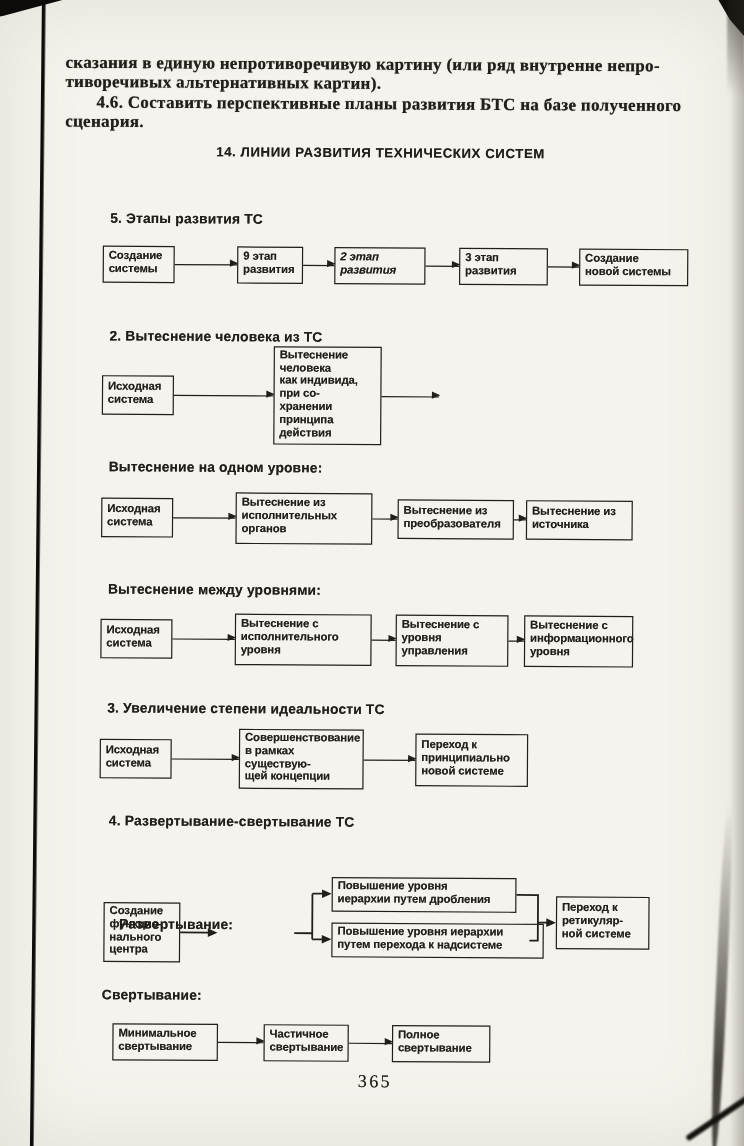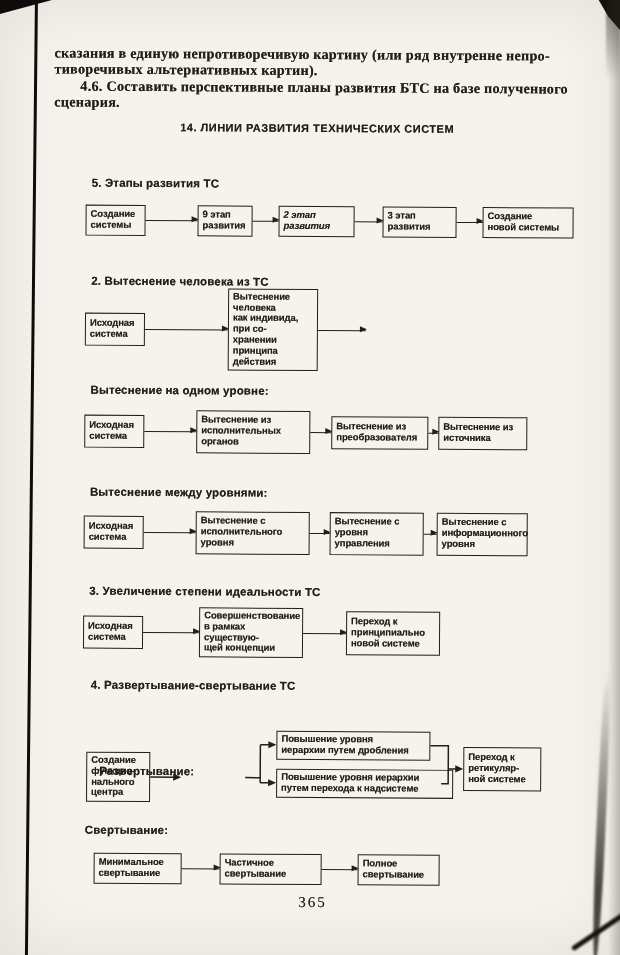--- a/index.html
+++ b/index.html
@@ -195,21 +195,21 @@
       <div class="box" style="left:379px; top:17px; width:78px; min-height:44px;">Переход к
 ретикуляр-
 ной системе</div>
     </div>
 
     <div class="heading" style="left:87px; top:825px;">Свертывание:</div>
     <div class="flow" style="left:96px; top:851px; width:326px; height:36px;">
       <div class="box" style="width:88px; min-height:31px;">Минимальное
 свертывание</div>
       <div class="arr" style="width:38px;"></div>
-      <div class="box" style="width:102px; min-height:31px;">Частичное
+      <div class="box" style="width:71px; min-height:31px;">Частичное
 свертывание</div>
       <div class="arr" style="width:36px;"></div>
       <div class="box" style="width:82px; min-height:31px;">Полное
 свертывание</div>
     </div>
 
     <div class="page-number">365</div>
   </div>
 
   <div class="art edge-left"></div>

